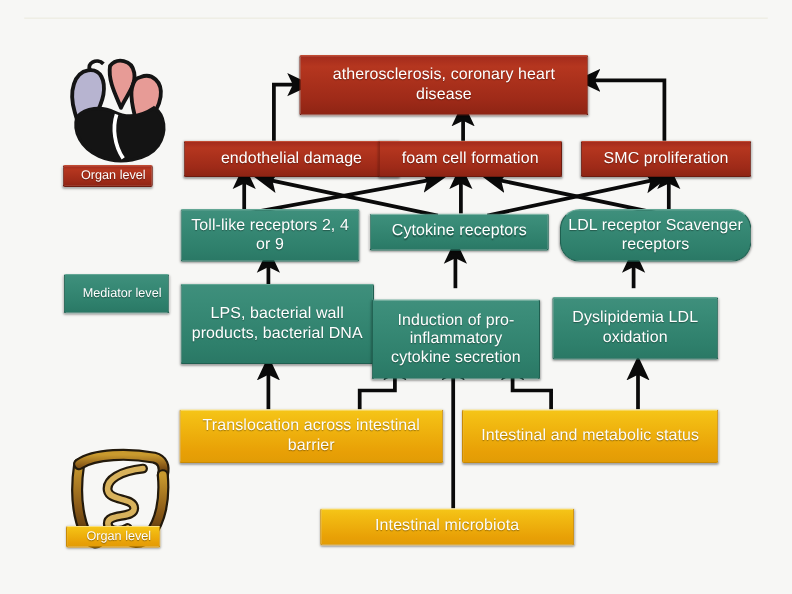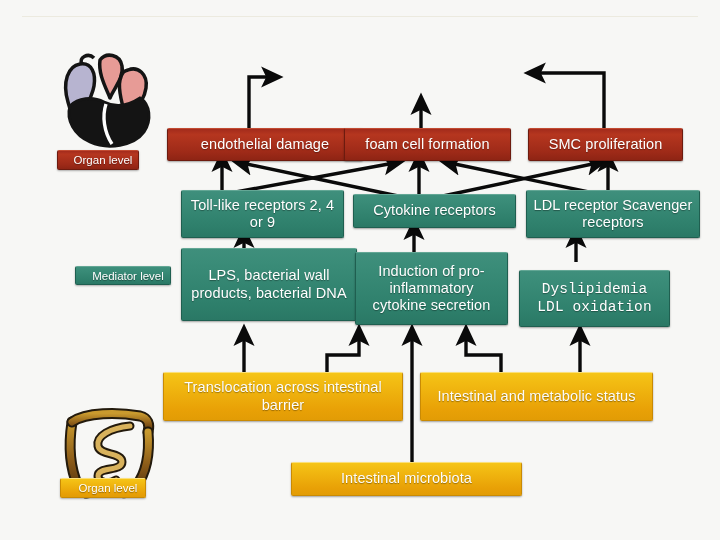--- a/index.html
+++ b/index.html
@@ -35,21 +35,20 @@
   .red{
     background:linear-gradient(180deg,#a32b1c 0%,#b5361f 18%,#9e2a18 75%,#8e2414 100%);
     border:1px solid #6d1b0f;
     border-top-color:#c2async;
   }
   .red{border-top:1px solid #c24b32;}
   .teal{
     background:linear-gradient(180deg,#3f8f7c 0%,#3a8c78 20%,#2e7f6b 78%,#2a7865 100%);
     border:1px solid #1f5f50;
     border-top:1px solid #63a795;
-    margin-left:17px;
   }
   .gold{
     background:linear-gradient(180deg,#f5c518 0%,#f2bb12 20%,#e8a006 80%,#e29c05 100%);
     border:1px solid #c98a04;
     border-top:1px solid #fbe07a;
     color:#fdfdfa;
   }
 
   
   .tag{
@@ -143,55 +142,58 @@
     <path d="M20,18 C34,8 66,8 88,12 C96,14 98,20 96,28" fill="none" stroke="url(#gutg)" stroke-width="7" stroke-linecap="round"></path>
     <path d="M96,28 C98,50 94,70 84,82 C76,92 66,90 62,82" fill="none" stroke="#231a0c" stroke-width="11" stroke-linecap="round"></path>
     <path d="M96,28 C98,50 94,70 84,82 C76,92 66,90 62,82" fill="none" stroke="url(#gutg)" stroke-width="7" stroke-linecap="round"></path>
     <path d="M78,22 C58,24 44,32 46,42 C48,52 70,48 70,58 C70,68 46,62 46,72 C46,80 58,80 64,76" fill="none" stroke="#231a0c" stroke-width="9" stroke-linecap="round"></path>
     <path d="M78,22 C58,24 44,32 46,42 C48,52 70,48 70,58 C70,68 46,62 46,72 C46,80 58,80 64,76" fill="none" stroke="#d8b25c" stroke-width="5" stroke-linecap="round"></path>
   </svg>
 
   <div class="tag red" style="left:57px;top:150px;width:82px;height:20px;">
     <span>Organ level</span>
   </div>
-  <div class="tag teal" style="left:58px;top:266px;width:96px;height:19px;">
+  <div class="tag teal" style="left:58px;top:249px;width:96px;height:36px;">
     <span>Mediator level</span>
   </div>
   <div class="tag gold" style="left:60px;top:478px;width:86px;height:20px;">
     <span>Organ level</span>
   </div>
 
+  <div class="node red" style="left:272px;top:50px;width:263px;height:55px;">
+    <span>atherosclerosis, coronary heart disease</span>
+  </div>
 
   <div class="node red" style="left:167px;top:128px;width:196px;height:33px;">
     <span>endothelial damage</span>
   </div>
   <div class="node red" style="left:344px;top:128px;width:167px;height:33px;">
     <span>foam cell formation</span>
   </div>
   <div class="node red" style="left:528px;top:128px;width:155px;height:33px;">
     <span>SMC proliferation</span>
   </div>
 
   <div class="node teal" style="left:164px;top:190px;width:163px;height:48px;">
     <span>Toll-like receptors 2, 4 or 9</span>
   </div>
   <div class="node teal" style="left:336px;top:194px;width:163px;height:34px;text-align:center;">
     <span>Cytokine receptors</span>
   </div>
-  <div class="node teal" style="left:509px;top:190px;width:174px;height:48px;">
+  <div class="node teal" style="left:509px;top:190px;width:174px;height:48px;border-radius:18px;">
     <span>LDL receptor Scavenger receptors</span>
   </div>
 
-  <div class="node teal" style="left:164px;top:248px;width:176px;height:73px;">
+  <div class="node teal" style="left:164px;top:258px;width:176px;height:73px;">
     <span>LPS, bacterial wall products, bacterial DNA</span>
   </div>
-  <div class="node teal" style="left:338px;top:252px;width:153px;height:73px;align-items:center;">
+  <div class="node teal" style="left:338px;top:272px;width:153px;height:73px;align-items:center;">
     <span>Induction of pro-inflammatory cytokine secretion</span>
   </div>
-  <div class="node teal" style="left:502px;top:270px;width:151px;height:57px;font-family:Liberation Mono, monospace;">
+  <div class="node teal" style="left:502px;top:270px;width:151px;height:57px;">
     <span>Dyslipidemia LDL oxidation</span>
   </div>
 
   <div class="node gold" style="left:163px;top:372px;width:240px;height:49px;">
     <span>Translocation across intestinal barrier</span>
   </div>
   <div class="node gold" style="left:420px;top:372px;width:233px;height:49px;">
     <span>Intestinal and metabolic status</span>
   </div>
   <div class="node gold" style="left:291px;top:462px;width:231px;height:34px;">

